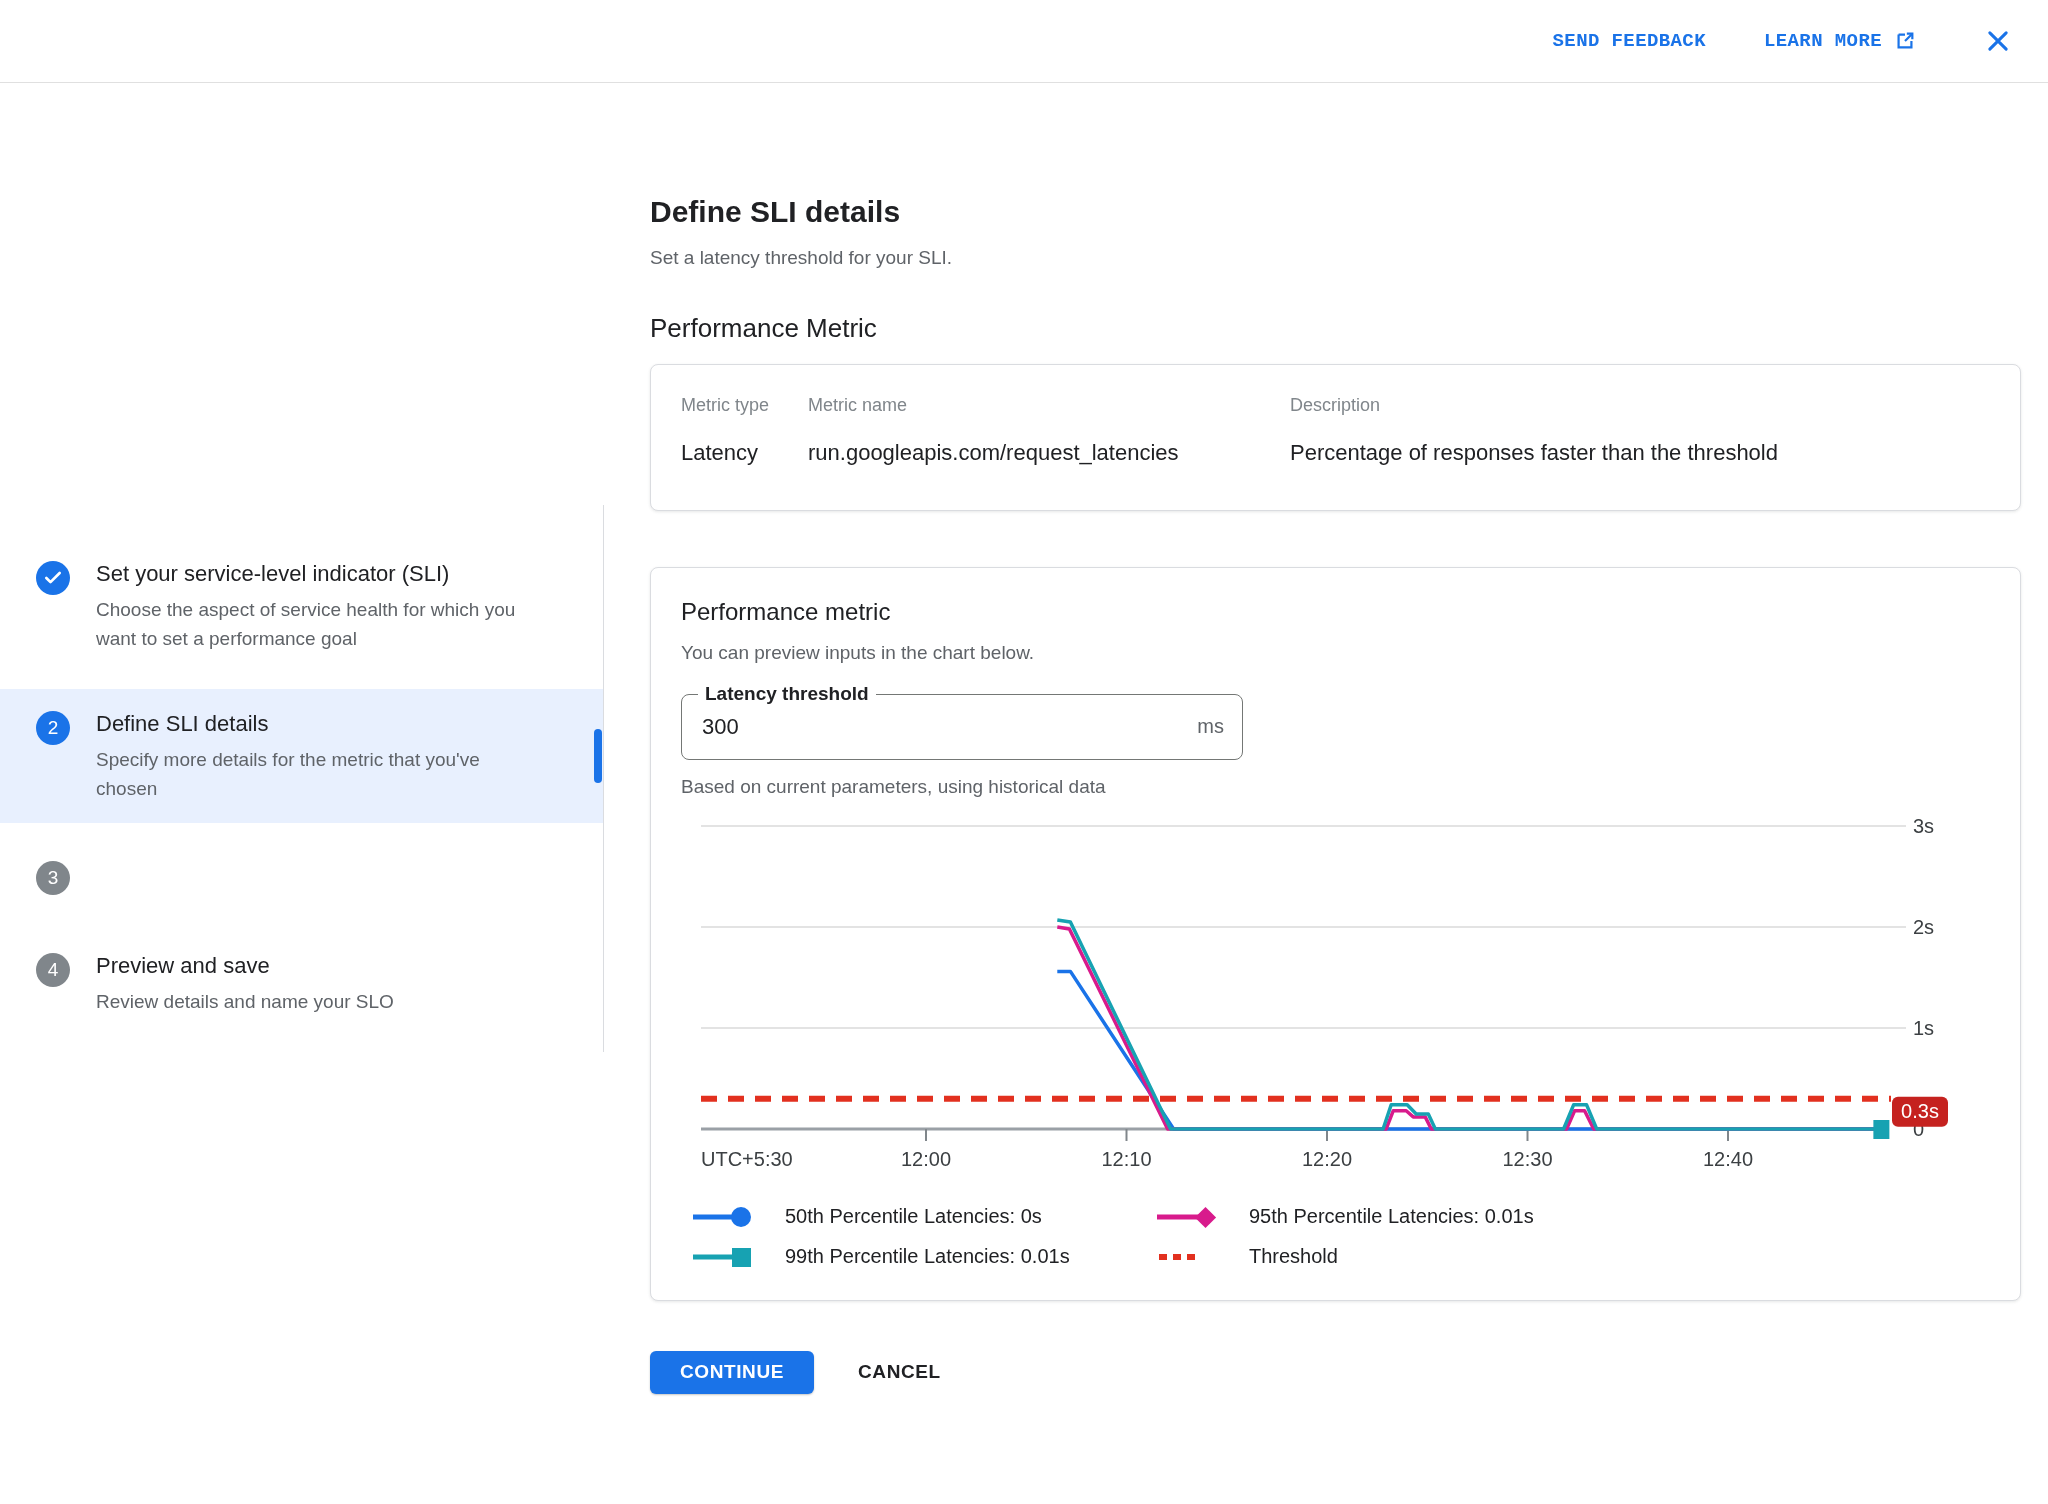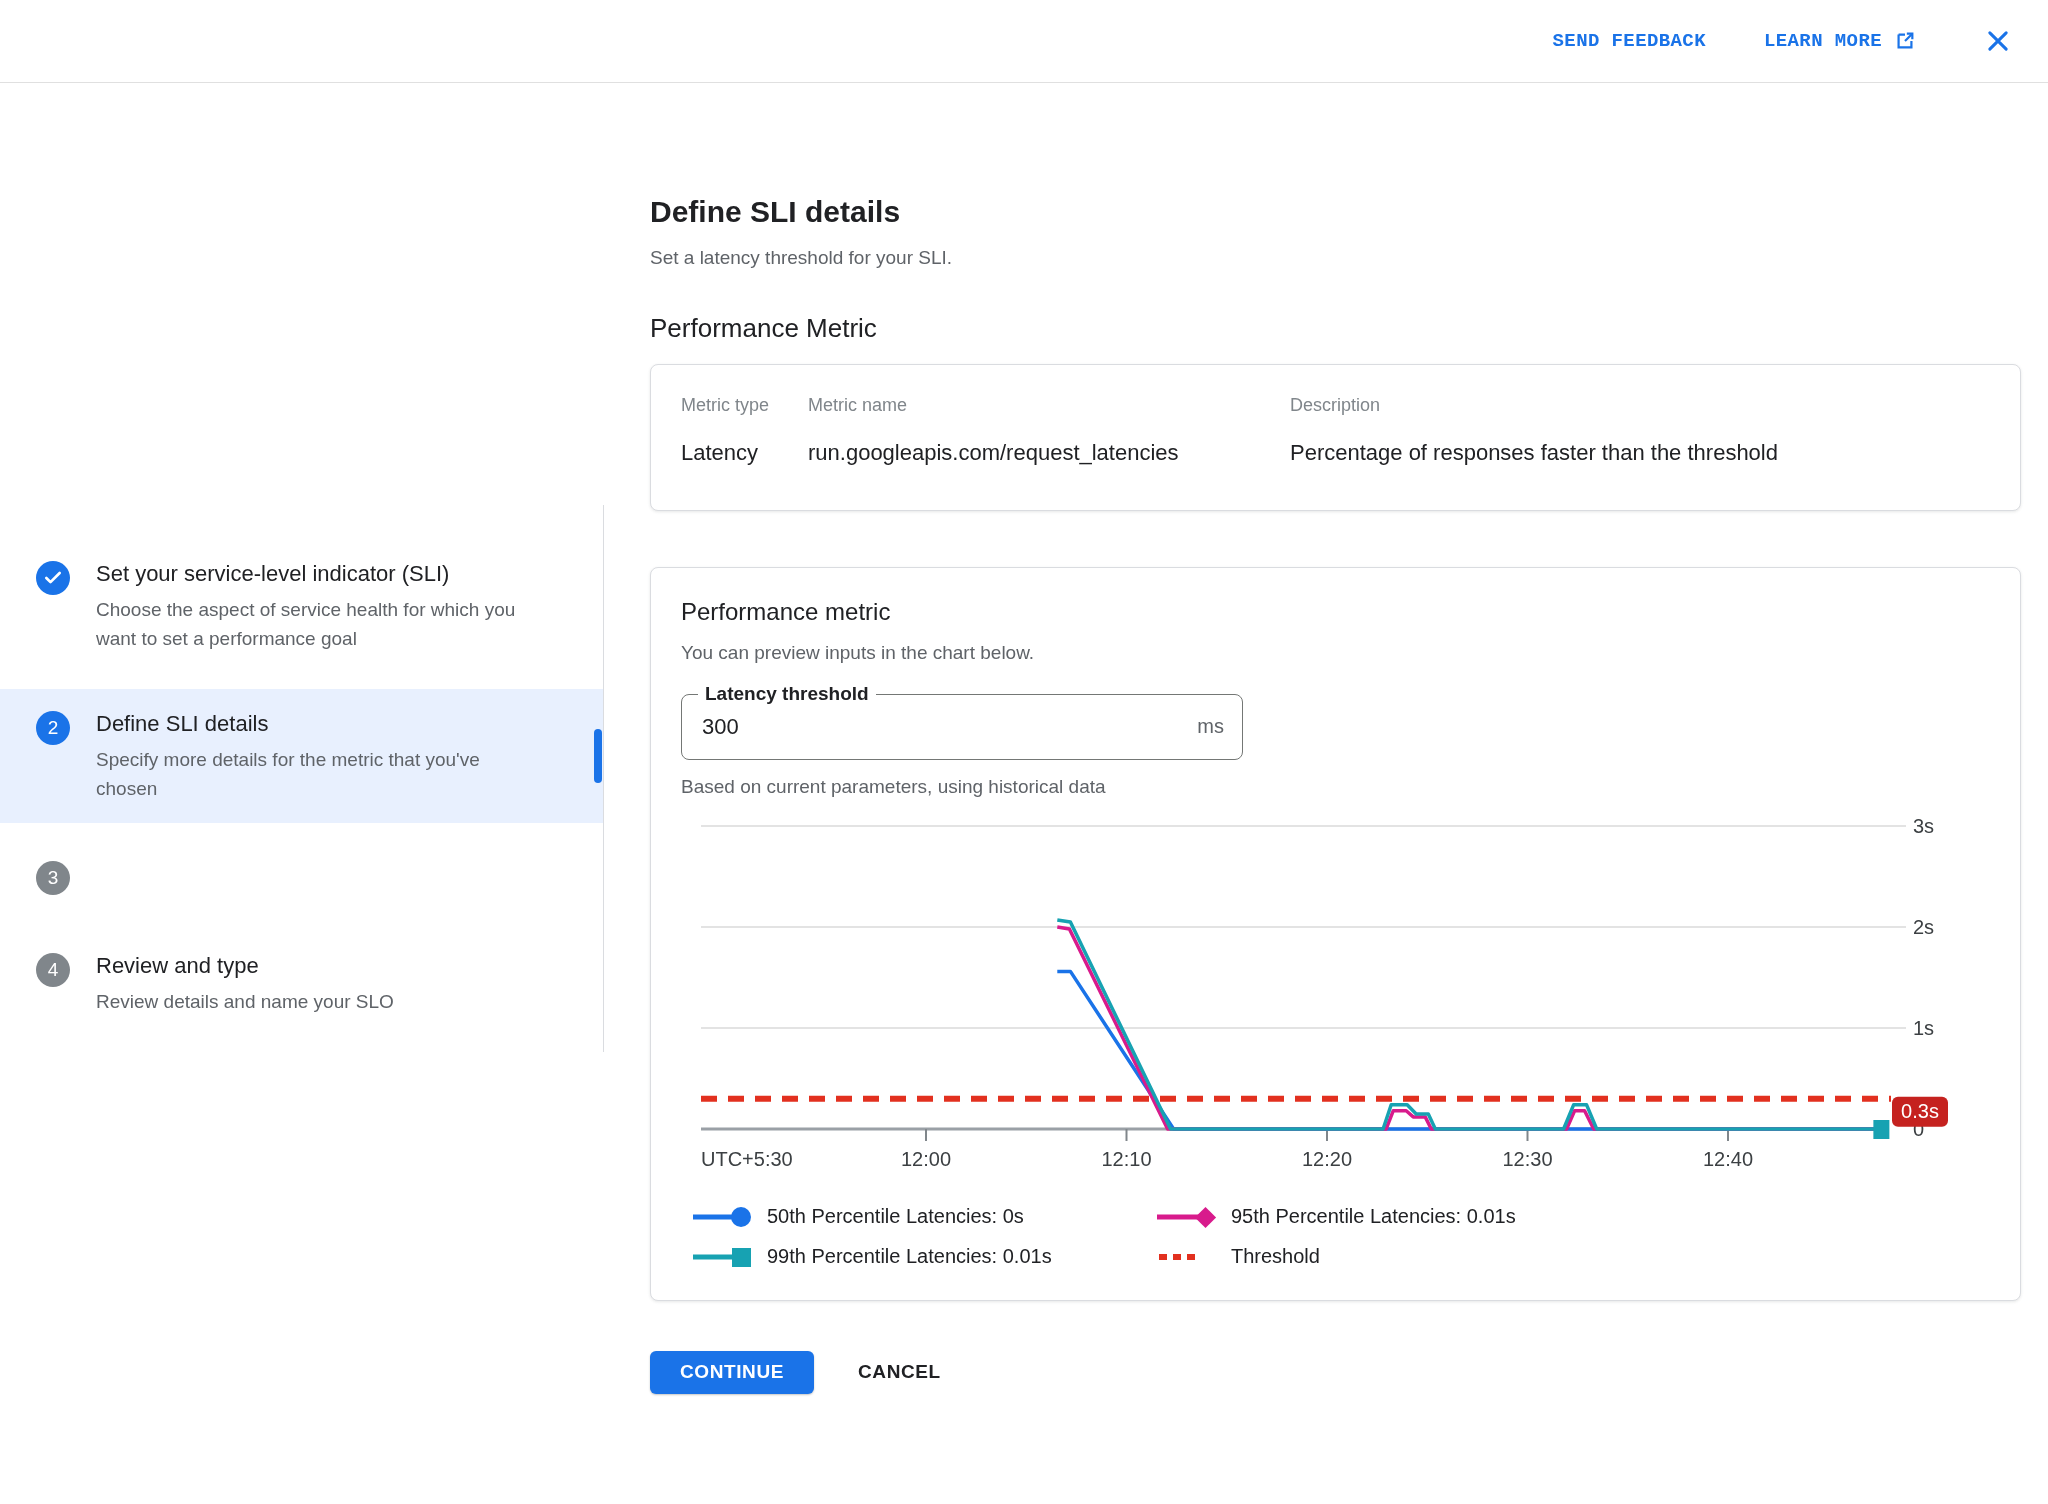--- a/index.html
+++ b/index.html
@@ -43,21 +43,21 @@
   .field { position:relative; width:562px; height:66px; border:1.5px solid #747775; border-radius:8px; margin-top:30px; display:flex; align-items:center; }
   .field-label { position:absolute; top:-12px; left:16px; background:#fff; padding:0 7px; font-size:19px; font-weight:700; color:#202124; }
   .field-input { border:none; outline:none; flex:1; font-size:22px; color:#202124; padding-left:20px; font-family:inherit; background:transparent; }
   .field-unit { font-size:20px; color:#5f6368; padding-right:18px; }
 
   .preview-h { margin-top:42px; }
   .chart-wrap { margin-top:16px; margin-left:10px; }
   .ax { font-size:20px; fill:#3c4043; }
 
   .legend { display:grid; grid-template-columns:464px 1fr; row-gap:14px; margin:14px 0 0 10px; }
-  .lg-item { display:flex; align-items:center; gap:6px; }
+  .lg-item { display:flex; align-items:center; gap:24px; }
   .lg-label { font-size:20px; color:#202124; }
 
   .actions { display:flex; align-items:center; margin-top:50px; gap:22px; }
   .btn-primary { background:#1a73e8; color:#fff; border:none; border-radius:6px; height:43px; padding:0 30px; font-size:19px; font-weight:700; letter-spacing:0.6px; font-family:inherit; cursor:pointer; box-shadow:0 1px 2px rgba(60,64,67,.3); }
   .btn-text { background:none; border:none; color:#202124; font-size:19px; font-weight:700; letter-spacing:0.6px; padding:0 22px; font-family:inherit; cursor:pointer; }
 </style>
 </head>
 <body>
 
 <div class="page">
@@ -113,21 +113,21 @@
 
       <div class="step">
         <div class="step-icon">3</div>
         <div>
         </div>
       </div>
 
       <div class="step">
         <div class="step-icon">4</div>
         <div>
-          <div class="step-title">Review and type</div>
+          <div class="step-title">Preview and save</div>
           <div class="step-desc">Review details and name your SLO</div>
         </div>
       </div>
     </div>
 
     <div class="content">
       <div class="h1">Define SLI details</div>
       <div class="sub">Set a latency threshold for your SLI.</div>
 
       <div class="h2">Performance Metric</div>

